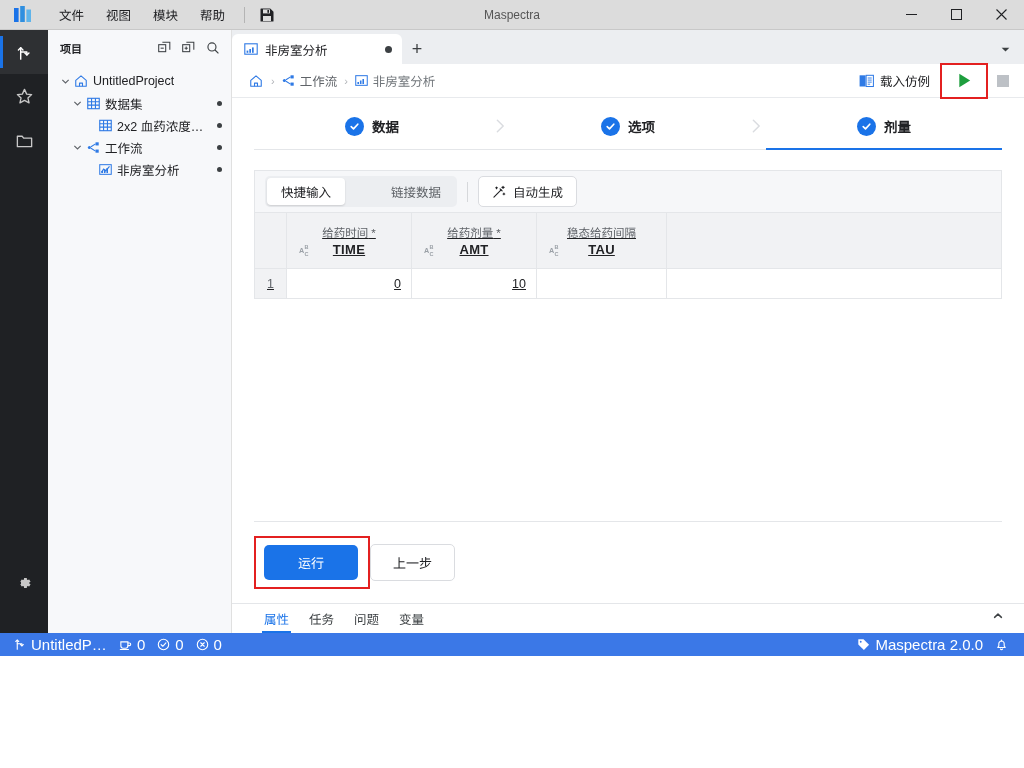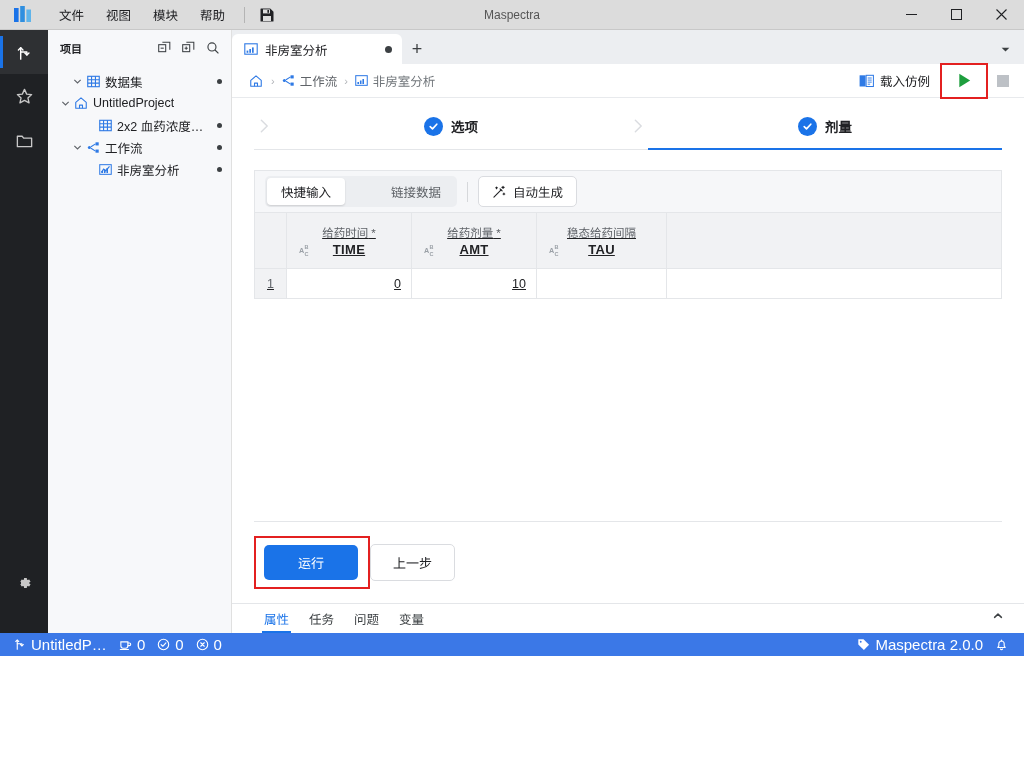--- a/index.html
+++ b/index.html
@@ -320,49 +320,49 @@
             <svg width="14" height="14" viewBox="0 0 16 16" fill="none" stroke="#3c4043" stroke-width="1.3">
               <circle cx="6.8" cy="6.8" r="4.6"></circle>
                 <path d="M10.3 10.3 14.2 14.2"></path>
             </svg>
           </div>
         </div>
       </div>
 
       <div class="tree">
 
+        <div class="tnode" style="padding-left:10px">
+          <span class="tchev">
+            <svg width="9" height="9" viewBox="0 0 10 10" fill="none" stroke="#5f6368" stroke-width="1.3">
+                <path d="M1.5 3.2 5 6.6 8.5 3.2"></path>
+              </svg>
+          </span>
+          <span class="ticon">
+            <svg width="14" height="14" viewBox="0 0 16 16" fill="none" stroke="#2f7ae5" stroke-width="1.25" stroke-linejoin="round">
+              <path d="M2 7.2 8 2.2l6 5V14H2z"></path>
+                <path d="M6.3 14v-3.6h3.4V14"></path>
+            </svg>
+          </span>
+          <span class="tlabel">UntitledProject</span>
+        </div>
+
         <div class="tnode" style="padding-left:22px">
           <span class="tchev">
             <svg width="9" height="9" viewBox="0 0 10 10" fill="none" stroke="#5f6368" stroke-width="1.3">
                 <path d="M1.5 3.2 5 6.6 8.5 3.2"></path>
               </svg>
           </span>
           <span class="ticon">
             <svg width="13" height="13" viewBox="0 0 14 14" fill="none" stroke="#2f7ae5" stroke-width="1.2">
               <rect x="0.8" y="1.4" width="12.4" height="11.2"></rect>
                 <path d="M0.8 5.1h12.4M0.8 8.8h12.4M4.9 1.4v11.2M9.1 1.4v11.2"></path>
             </svg>
           </span>
           <span class="tlabel">数据集</span>
           <span class="tdot"></span>
-        </div>
-
-        <div class="tnode" style="padding-left:10px">
-          <span class="tchev">
-            <svg width="9" height="9" viewBox="0 0 10 10" fill="none" stroke="#5f6368" stroke-width="1.3">
-                <path d="M1.5 3.2 5 6.6 8.5 3.2"></path>
-              </svg>
-          </span>
-          <span class="ticon">
-            <svg width="14" height="14" viewBox="0 0 16 16" fill="none" stroke="#2f7ae5" stroke-width="1.25" stroke-linejoin="round">
-              <path d="M2 7.2 8 2.2l6 5V14H2z"></path>
-                <path d="M6.3 14v-3.6h3.4V14"></path>
-            </svg>
-          </span>
-          <span class="tlabel">UntitledProject</span>
         </div>
 
         <div class="tnode" style="padding-left:48px">
           <span class="ticon">
             <svg width="13" height="13" viewBox="0 0 14 14" fill="none" stroke="#2f7ae5" stroke-width="1.2">
               <rect x="0.8" y="1.4" width="12.4" height="11.2"></rect>
                 <path d="M0.8 5.1h12.4M0.8 8.8h12.4M4.9 1.4v11.2M9.1 1.4v11.2"></path>
             </svg>
           </span>
           <span class="tlabel">2x2 血药浓度…</span>
@@ -487,20 +487,28 @@
                   <rect x="0" y="0" width="12" height="12" fill="#bdc1c6"></rect>
                 </svg>
             </span>
           </div>
         </div>
       </div>
 
       <div class="content">
 
         <div class="stepper">
+          <div class="step">
+            <span class="step-check">
+              <svg width="11" height="11" viewBox="0 0 12 12" fill="none" stroke="#ffffff" stroke-width="1.8" stroke-linecap="round" stroke-linejoin="round">
+                  <path d="M2.4 6.2 4.9 8.6 9.6 3.5"></path>
+                </svg>
+            </span>
+            <span class="step-label">数据</span>
+          </div>
           <div class="step-arrow">
             <svg width="13" height="18" viewBox="0 0 14 20" fill="none" stroke="#dadce0" stroke-width="1.6" stroke-linecap="round" stroke-linejoin="round">
                 <path d="M3.5 3.5 10 10 3.5 16.5"></path>
               </svg>
           </div>
           <div class="step">
             <span class="step-check">
               <svg width="11" height="11" viewBox="0 0 12 12" fill="none" stroke="#ffffff" stroke-width="1.8" stroke-linecap="round" stroke-linejoin="round">
                   <path d="M2.4 6.2 4.9 8.6 9.6 3.5"></path>
                 </svg>

